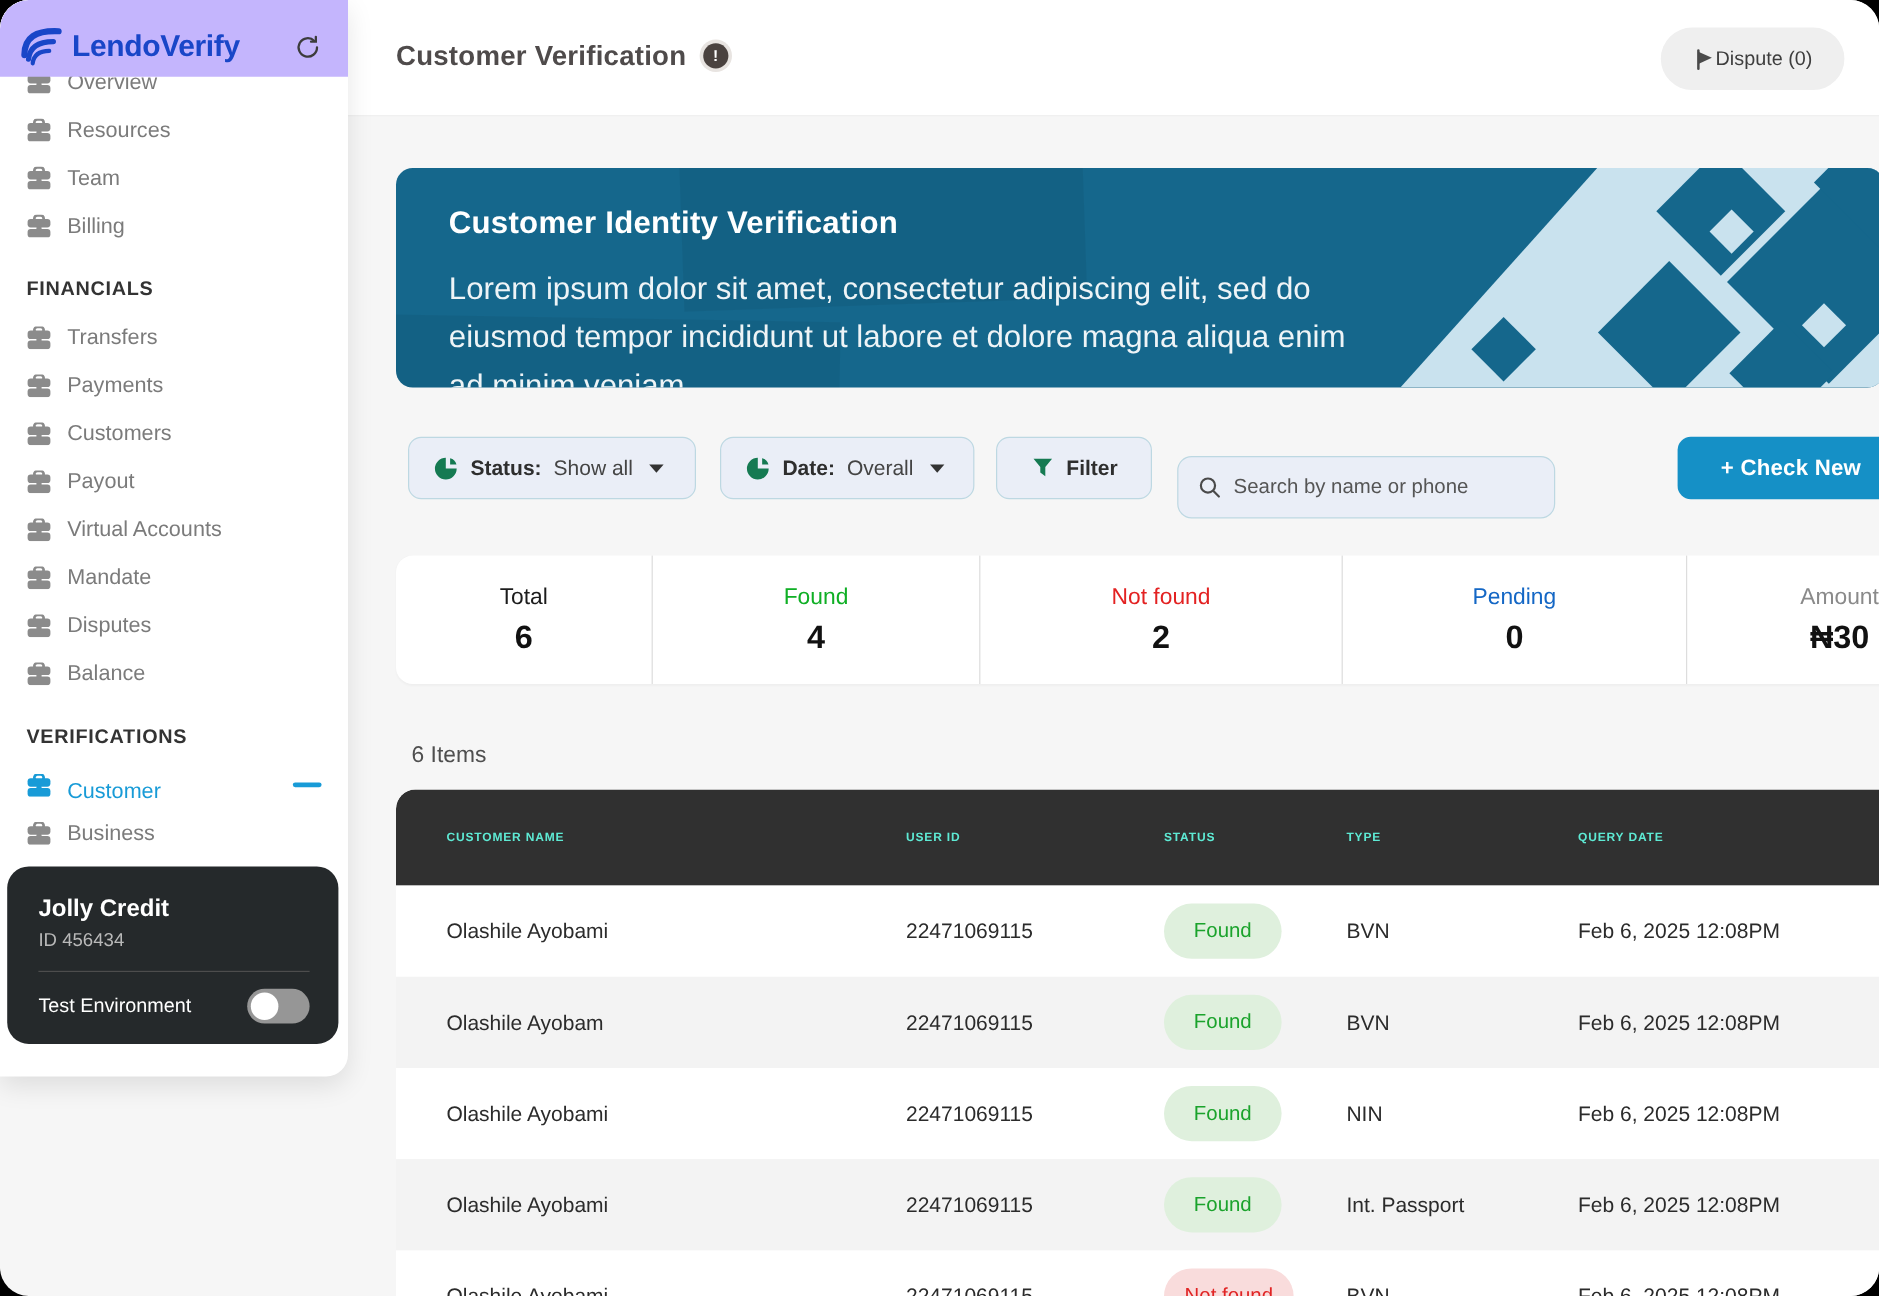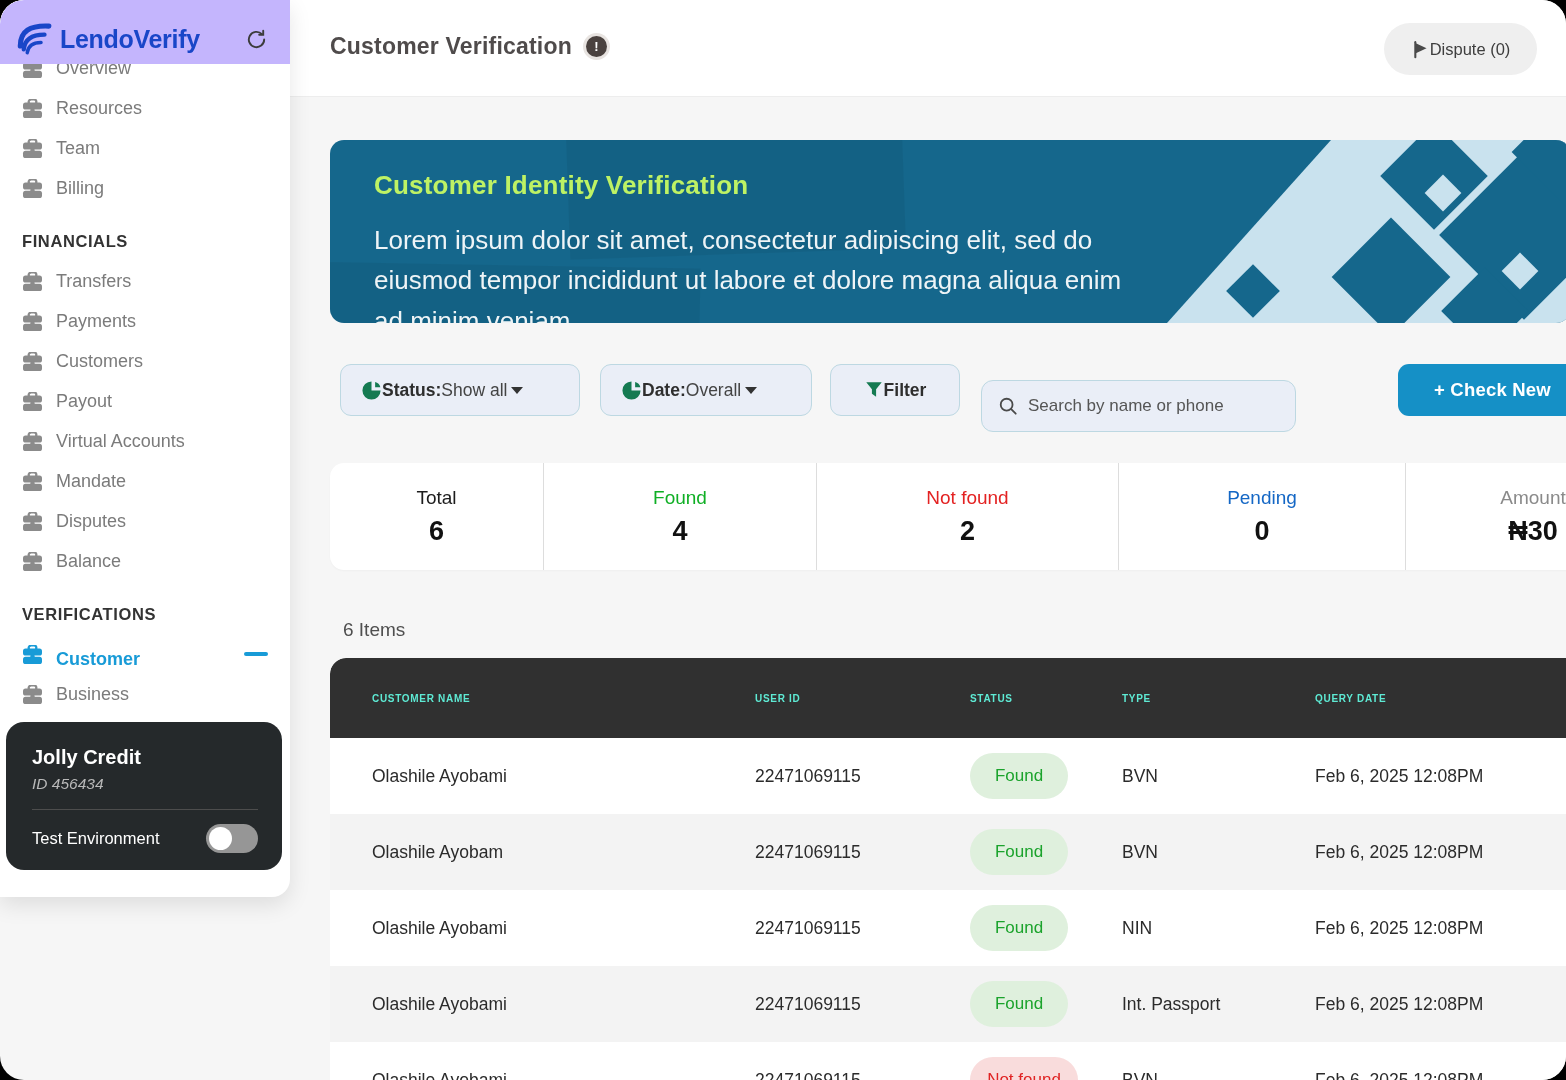--- a/index.html
+++ b/index.html
@@ -23,45 +23,45 @@
   .logo-row { position:absolute; left:0; top:0; width:100%; height:64px; background:#c4b5fd; z-index:5;
     display:flex; align-items:center; padding:14px 22px 0 16px; border-radius:24px 0 0 0; }
   .logo-text { font-size:25px; font-weight:bold; color:#1946c8; letter-spacing:-0.3px; margin-left:6px; }
   .refresh-ic { margin-left:auto; cursor:pointer; display:flex; }
   .nav { position:absolute; top:64px; left:0; width:100%; z-index:1; }
   .nav-item { height:40px; display:flex; align-items:center; gap:13px; padding-left:22px; cursor:pointer; position:relative; }
   .nav-item:first-child { margin-top:-16px; }
   .nav-item .nav-ic { display:flex; color:#8b8b8b; }
   .nav-item .nav-label { font-size:18px; color:#7b7b7b; }
   .nav-item.active .nav-ic { color:#189bd7; }
-  .nav-item.active .nav-label { color:#189bd7; font-weight:bold;margin-top:11px; }
+  .nav-item.active .nav-label { color:#189bd7; font-weight:normal;margin-top:11px; }
   .active-dash { position:absolute; right:22px; width:24px; height:4.5px; border-radius:3px; background:#189bd7; }
   .section-title { font-size:16.5px; font-weight:bold; color:#333; letter-spacing:0.6px; padding:24px 0 10px 22px; }
   
   .merchant-card { position:absolute; left:6px; top:722px; width:276px; height:148px; background:#25292b;
     border-radius:18px; padding:24px 24px 0 26px; z-index:6; }
   .merchant-name { color:#fff; font-size:20px; font-weight:bold; }
-  .merchant-id { color:#b9b9b9; font-size:15.5px; margin-top:6px;font-style:italic; }
+  .merchant-id { color:#b9b9b9; font-size:15.5px; margin-top:6px; }
   .merchant-div { height:1px; background:#4d4d4d; margin:16px 0 0 0; }
   .env-row { display:flex; align-items:center; justify-content:space-between; margin-top:14px; }
   .env-label { color:#fff; font-size:16.5px; }
   .toggle { width:52px; height:29px; border-radius:15px; background:#969696; position:relative; cursor:pointer; }
   .toggle .knob { position:absolute; left:3px; top:3px; width:23px; height:23px; border-radius:50%; background:#fff; }
   
   .hero { position:absolute; left:330px; top:140px; width:1240px; height:183px; background:#15678c;
     border-radius:14px; overflow:hidden; }
   .hero-rect1 { position:absolute; left:238px; top:-12px; width:336px; height:126px; background:rgba(0,0,0,0.05); transform:rotate(-2deg); }
   .hero-rect2 { position:absolute; left:-30px; bottom:-14px; width:400px; height:72px; background:rgba(0,0,0,0.05); transform:rotate(1deg); }
-  .hero-title { position:absolute; left:44px; top:30px; font-size:26px; font-weight:bold; color:#bef264; letter-spacing:0.2px; }
+  .hero-title { position:absolute; left:44px; top:30px; font-size:26px; font-weight:bold; color:#ffffff; letter-spacing:0.2px; }
   .hero-desc { position:absolute; left:44px; top:80px; width:770px; font-size:26px; line-height:1.55; color:rgba(255,255,255,0.93); }
   .hero-deco { position:absolute; right:0; top:0; }
   
   .filter-row { position:absolute; left:330px; top:364px; width:1236px; height:52px; }
   .pill { position:absolute; top:0; height:52px; background:#eaeef7; border:1.5px solid #bdd8e2; border-radius:11px;
-    display:flex; align-items:center; cursor:pointer; }
+    display:flex; align-items:center; gap:10px; cursor:pointer; }
   .pill .bold { font-weight:bold; color:#2e2e2e; }
   .pill .val { color:#444; }
   .pill, .pill span { font-size:17.5px; }
   .caret { width:0; height:0; border-left:6px solid transparent; border-right:6px solid transparent; border-top:7px solid #333; margin-left:4px; }
   .pill-status { left:10px; width:240px; padding-left:20px; }
   .pill-date   { left:270px; width:212px; padding-left:20px; }
   .pill-filter { left:500px; width:130px; justify-content:center; }
   .search-box { position:absolute; left:651px; top:16px; width:315px; height:52px; background:#eaeef7;
     border:1.5px solid #bdd8e2; border-radius:12px; display:flex; align-items:center; gap:10px; padding:0 16px; }
   .search-box input { flex:1; border:none; outline:none; background:transparent; font-size:17px; color:#333; font-family:inherit; }

